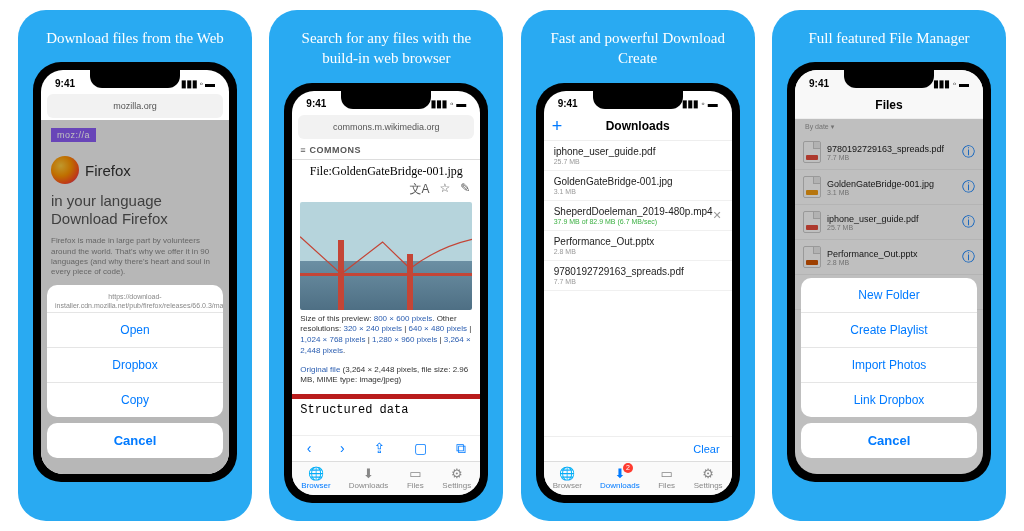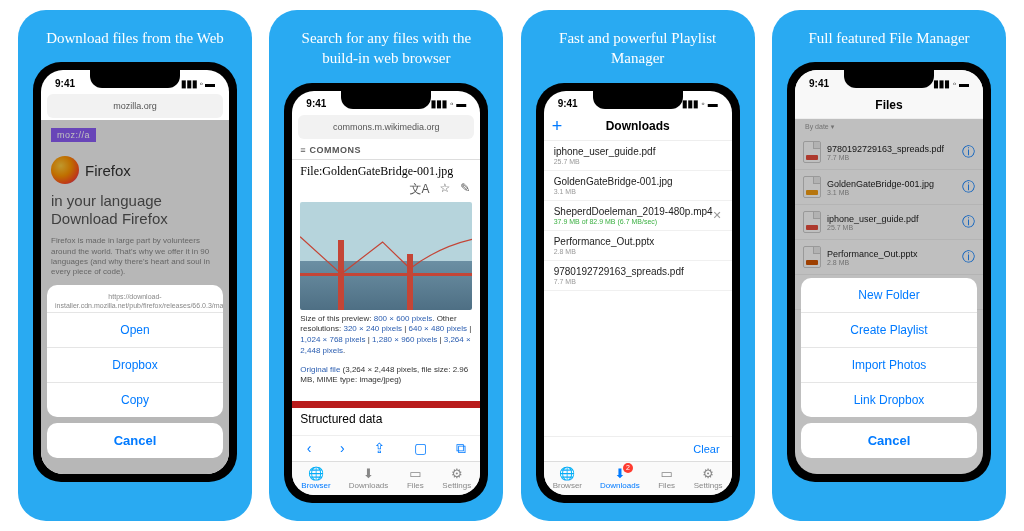--- a/index.html
+++ b/index.html
@@ -100,35 +100,35 @@
   .sheet-group { background:#fff; border-radius:10px; overflow:hidden; }
   .sheet-row {
     text-align:center; padding:10px 6px; font-size:12px; color:#007aff;
     border-top:1px solid #e5e5e5;
   }
   .sheet-row:first-child { border-top:none; }
   .sheet-url { font-size:7px; color:#888; padding:8px 8px 2px; text-align:center; line-height:1.2;}
   .sheet-cancel { background:#fff; border-radius:10px; text-align:center; padding:10px; font-size:13px; font-weight:600; color:#007aff; }
   
   .s2-bar { background:#fff; border-bottom:1px solid #ddd; padding:4px 8px; font-size:9px; display:flex; align-items:center; gap:4px; color:#555;}
-  .s2-title { font-size:12px; font-family:Georgia,serif; padding:4px 8px 0; }
+  .s2-title { font-size:12px; font-family:Georgia,serif; padding:4px 8px 0;text-align:center; }
   .s2-iconrow { display:flex; justify-content:flex-end; gap:10px; padding:2px 10px 4px; font-size:12px; color:#555;}
   .gg-img {
     margin:0 8px; height:108px; border-radius:2px; position:relative; overflow:hidden;
     background: linear-gradient(to bottom, #b6d4dc 0%, #b6d4dc 55%, #6b8fa3 55%, #4e6f84 100%);
   }
   .tower { position:absolute; bottom:0; width:6px; background:#c44536; }
   .tower.t1 { left:22%; height:70px; }
   .tower.t2 { left:62%; height:56px; }
   .deck { position:absolute; left:0; right:0; top:66%; height:3px; background:#c44536; }
   .cable { position:absolute; left:0; right:0; top:30%; height:40px; }
   .cable svg { width:100%; height:100%; }
   .s2-caption { font-size:8px; color:#333; padding:4px 8px; line-height:1.35;}
   .s2-caption .lnk { color:#2a5db0; }
-  .s2-sub { font-size:12px; font-family:Liberation Sans, sans-serif; padding:4px 8px 0; border-top:7px solid #b91c1c; margin-top:11px;}
+  .s2-sub { font-size:12px; font-family:Liberation Mono, monospace; padding:4px 8px 0; border-top:5px solid #b91c1c; margin-top:4px;}
   .toolbar {
     height:34px; border-top:1px solid #ddd; background:#fafafa;
     display:flex; justify-content:space-around; align-items:center;
     font-size:8px; color:#888;
   }
   .tb-item { display:flex; flex-direction:column; align-items:center; gap:1px; }
   .tb-item.active { color:#007aff; }
   .tb-icon { width:18px; height:14px; display:flex; align-items:center; justify-content:center; font-size:13px;}
   .top-actions { display:flex; justify-content:space-around; padding:4px 0; border-top:1px solid #eee; color:#007aff; font-size:14px;}
   
@@ -268,21 +268,21 @@
               <div class="tb-icon">⚙</div>
               <span>Settings</span>
             </div>
         </div>
       </div>
     </div>
   </div>
 </div>
 
 <div class="card">
-  <div class="card-title">Fast and powerful Playlist Manager</div>
+  <div class="card-title">Fast and powerful Download Create</div>
   <div class="phone">
     <div class="phone-screen">
       <div class="notch"></div>
       <div class="status-bar">
         <span>9:41</span>
         <span class="status-icons">▮▮▮ ◦ ▬</span>
       </div>
       <div class="s3-hdr">
         <span class="s3-plus">+</span>
         <span>Downloads</span>

